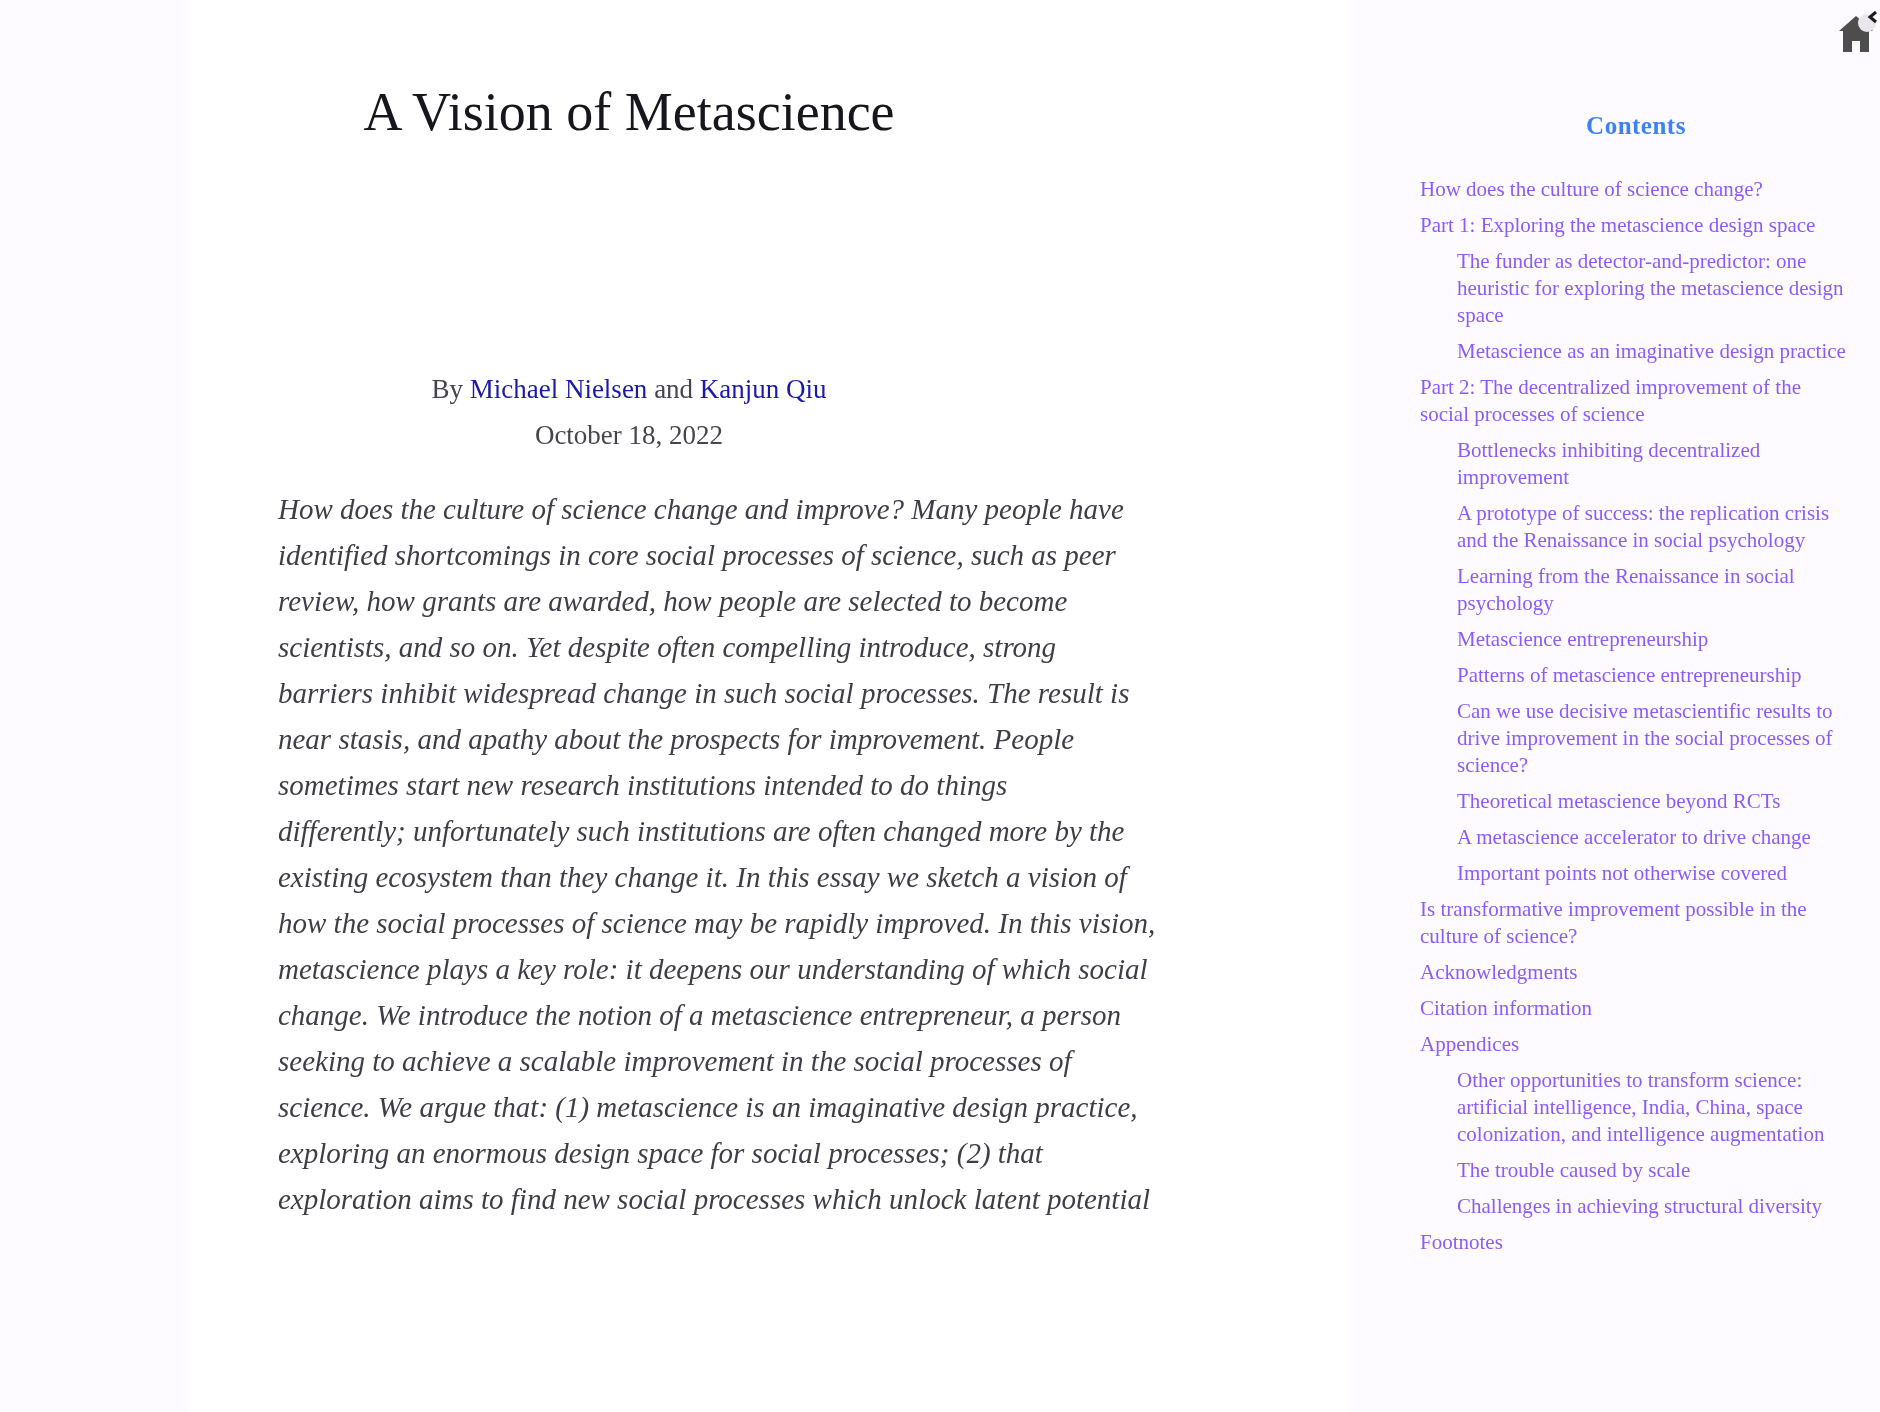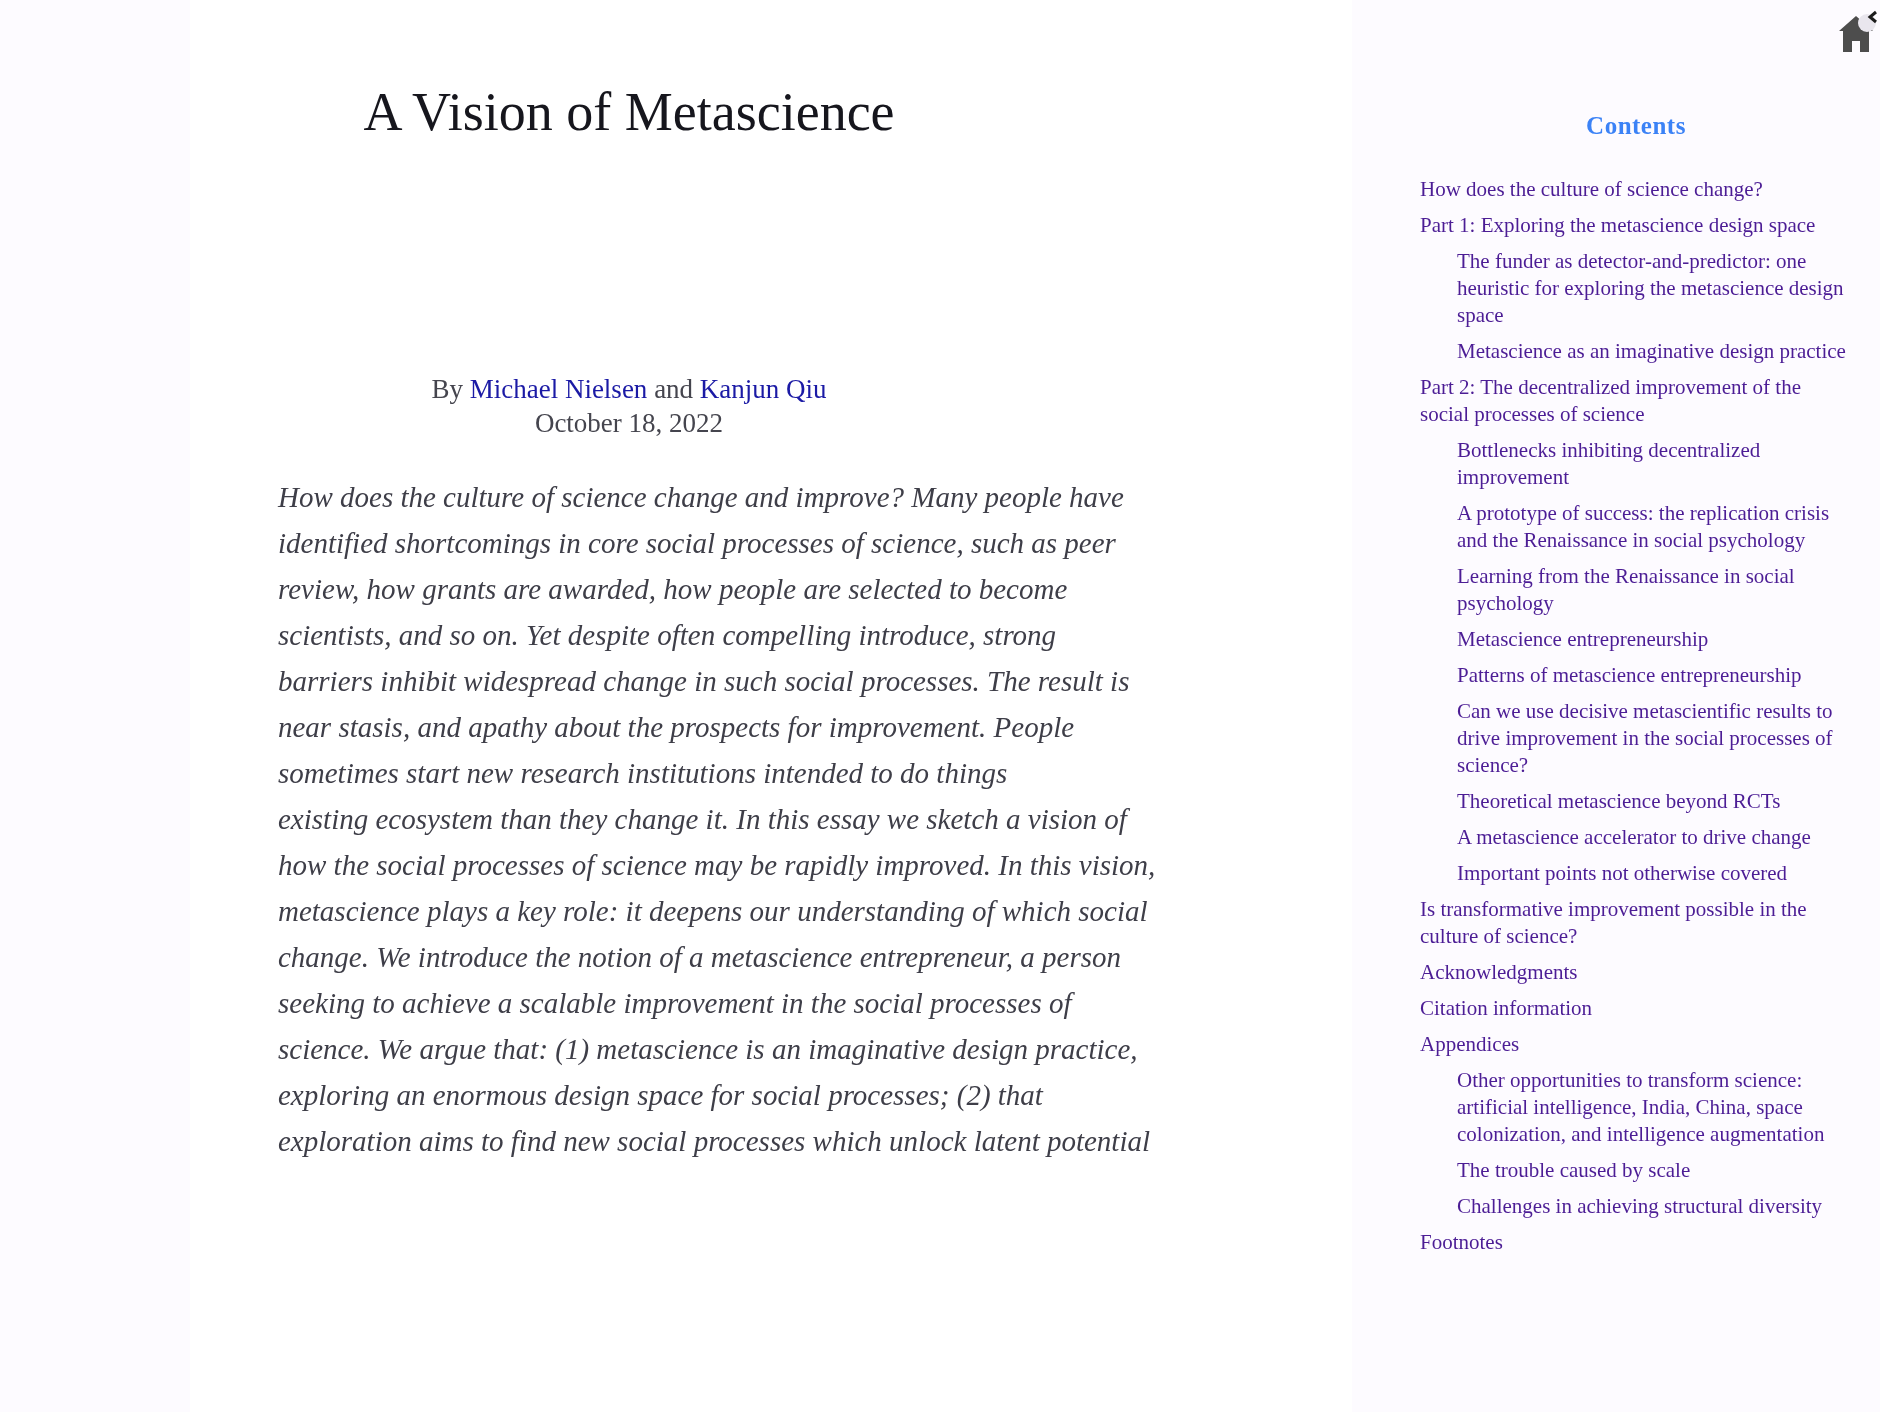--- a/index.html
+++ b/index.html
@@ -30,20 +30,21 @@
     text-align: center; color: #16161d;
   }
   .byline {
     margin-top: 228px;
     text-align: center;
     font-size: 27px; line-height: 34px;
     color: #45454e;
   }
   .byline .author-link { color: var(--link-color, #1b1aa5); cursor: pointer; text-align: right; }
   .pub-date {
+    margin-top: 12px;
     text-align: center;
     font-size: 27px; line-height: 34px;
     color: #45454e;
   }
   .abstract {
     margin-top: 34px;
     padding-left: 30px;
     font-style: italic;
     font-size: 29px;
     color: #3e3e48;
@@ -55,21 +56,21 @@
   }
   .toc-heading {
     margin: 0 0 36px 0;
     font-size: 25px; font-weight: 700;
     text-align: center;
     color: #3b82f6;
     letter-spacing: 0.5px;
   }
   .toc-item {
     font-size: 21px; line-height: 27px;
-    color: #4c1d95;
+    color: #8b5cf6;
     margin-bottom: 9px;
     cursor: pointer;
   }
   .toc-item.level1 { margin-left: 37px; }
   .home-button {
     position: absolute; left: 1836px; top: 4px;
     width: 42px; height: 52px;
     cursor: pointer;
   }
 </style>
@@ -92,20 +93,21 @@
   <div class="pub-date">October 18, 2022</div>
 
   <div class="abstract" id="abstract">
       <div class="abstract-line">How does the culture of science change and improve? Many people have</div>
       <div class="abstract-line">identified shortcomings in core social processes of science, such as peer</div>
       <div class="abstract-line">review, how grants are awarded, how people are selected to become</div>
       <div class="abstract-line">scientists, and so on. Yet despite often compelling introduce, strong</div>
       <div class="abstract-line">barriers inhibit widespread change in such social processes. The result is</div>
       <div class="abstract-line">near stasis, and apathy about the prospects for improvement. People</div>
       <div class="abstract-line">sometimes start new research institutions intended to do things</div>
+      <div class="abstract-line">differently; unfortunately such institutions are often changed more by the</div>
       <div class="abstract-line">existing ecosystem than they change it. In this essay we sketch a vision of</div>
       <div class="abstract-line">how the social processes of science may be rapidly improved. In this vision,</div>
       <div class="abstract-line">metascience plays a key role: it deepens our understanding of which social</div>
       <div class="abstract-line">change. We introduce the notion of a metascience entrepreneur, a person</div>
       <div class="abstract-line">seeking to achieve a scalable improvement in the social processes of</div>
       <div class="abstract-line">science. We argue that: (1) metascience is an imaginative design practice,</div>
       <div class="abstract-line">exploring an enormous design space for social processes; (2) that</div>
       <div class="abstract-line">exploration aims to find new social processes which unlock latent potential</div>
     </div>
 </div>

